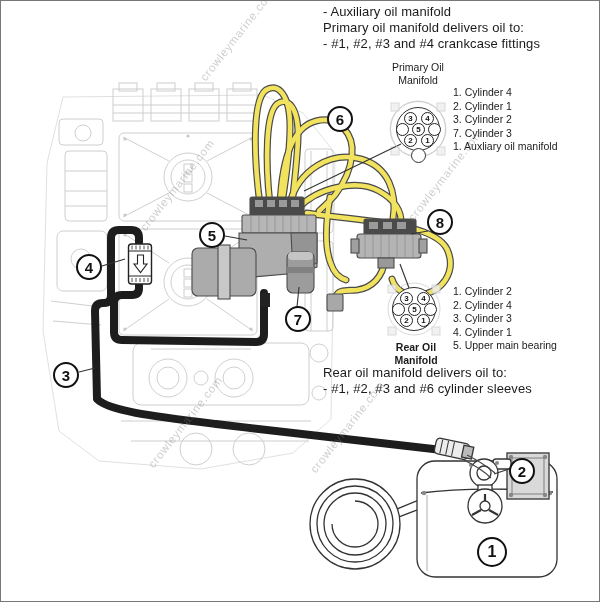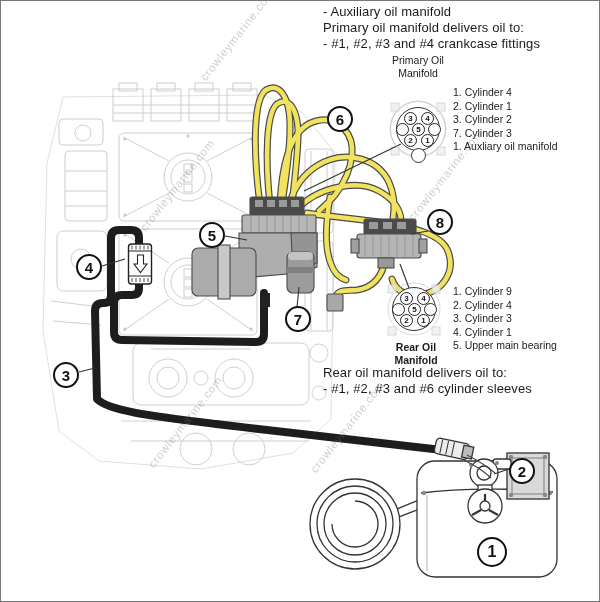--- a/index.html
+++ b/index.html
@@ -254,21 +254,21 @@
       <path d="M399,263 L408,287"></path>
     </g>
   </svg>
 
   <div class="txt note" style="left:322px;top:3px;width:272px;">
     <div>- Auxiliary oil manifold</div>
     <div>Primary oil manifold delivers oil to:</div>
     <div>- #1, #2, #3 and #4 crankcase fittings</div>
   </div>
 
-  <div class="txt mlabel" style="left:375px;top:53px;width:84px;">
+  <div class="txt mlabel" style="left:375px;top:60px;width:84px;">
     <div>Primary Oil</div>
     <div>Manifold</div>
   </div>
 
   <div class="mring" style="left:389px;top:100px;"></div>
   <div class="mani" style="left:395px;top:106px;">
     <div class="pin" style="left:7px;top:4px;">3</div>
     <div class="pin" style="left:24px;top:4px;">4</div>
     <div class="pin" style="left:-1px;top:15px;"></div>
     <div class="pin" style="left:15px;top:15px;">5</div>
@@ -295,21 +295,21 @@
     <div class="pin" style="left:7px;top:26px;">2</div>
     <div class="pin" style="left:24px;top:26px;">1</div>
   </div>
 
   <div class="txt mlabel" style="left:379px;top:340px;width:72px;font-weight:bold;">
     <div>Rear Oil</div>
     <div>Manifold</div>
   </div>
 
   <div class="txt legend" style="left:452px;top:284px;">
-    <div>1.  Cylinder 9</div>
+    <div>1.  Cylinder 2</div>
     <div>2.  Cylinder 4</div>
     <div>3.  Cylinder 3</div>
     <div>4.  Cylinder 1</div>
     <div>5.  Upper main bearing</div>
   </div>
 
   <div class="txt note" style="left:322px;top:364px;width:272px;">
     <div>Rear oil manifold delivers oil to:</div>
     <div>- #1, #2, #3 and #6 cylinder sleeves</div>
   </div>

